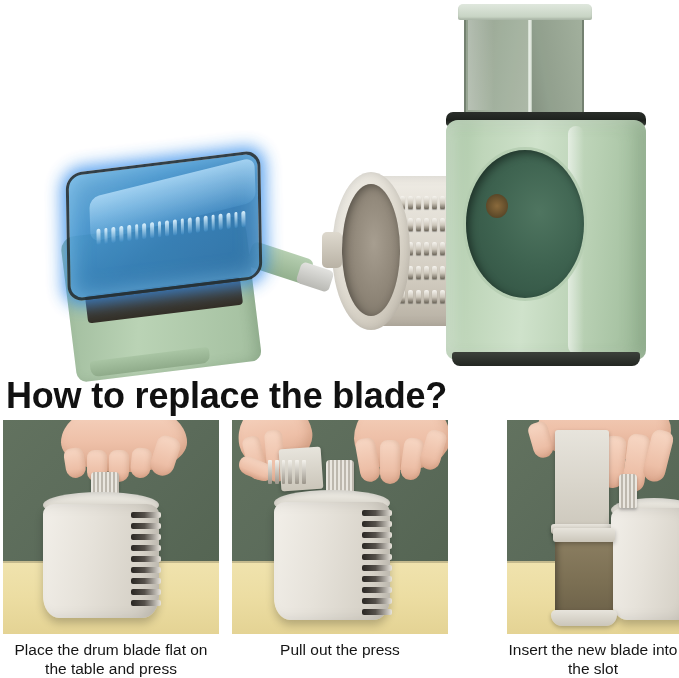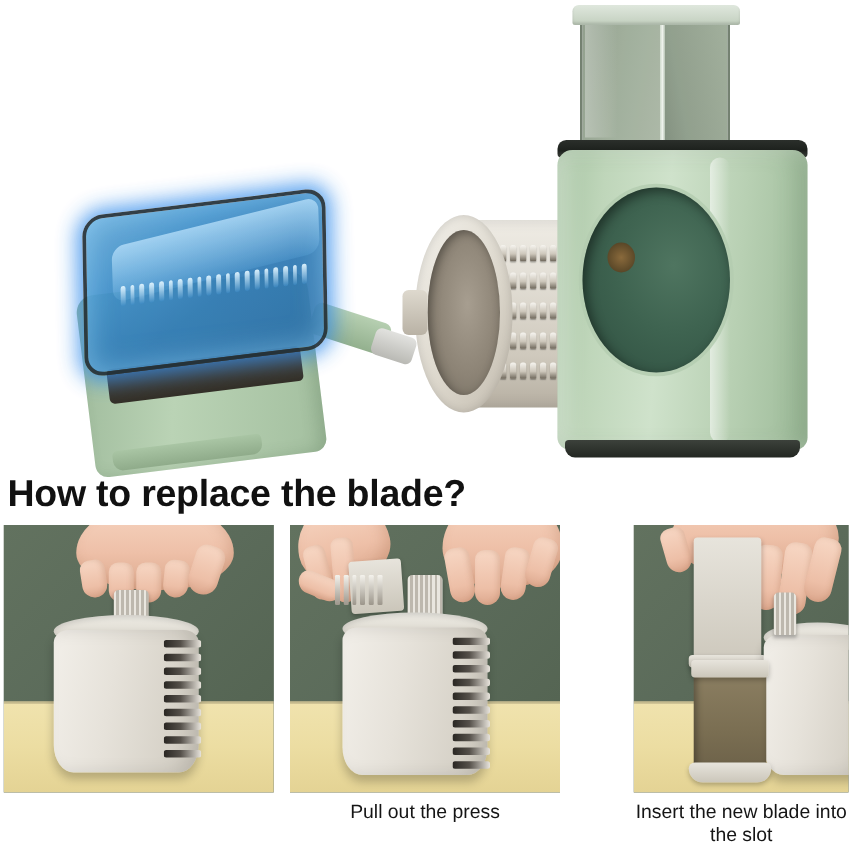--- a/index.html
+++ b/index.html
@@ -183,21 +183,21 @@
   .lu-foot {
     position: absolute; left: 30px; top: 196px; width: 120px; height: 16px;
     background: linear-gradient(180deg,#a9c5a4,#8fab8a);
     border-radius: 4px 4px 8px 8px;
     transform: rotate(-7deg);
   }
 
   
   .heading {
     position: absolute; left: 6px; top: 379px;
-    font-size: 30px; font-weight: bold; color: #111;
+    font-size: 36px; font-weight: bold; color: #111;
     letter-spacing: -0.2px; line-height: 34px;
     white-space: nowrap;
   }
 
   
   .steps { position: absolute; left: 0; top: 420px; width: 679px; height: 258px; }
   .step { position: absolute; top: 0; width: 216px; }
   .step.s1 { left: 3px; }
   .step.s2 { left: 232px; }
   .step.s3 { left: 479px; width: 200px; padding-left: 28px; }
@@ -460,20 +460,22 @@
             <i></i>
             <i></i>
             <i></i>
             <i></i>
             <i></i>
             <i></i>
             <i></i>
             <i></i>
         </div>
       </div>
+      <div class="caption">Place the drum blade flat
+on the table and press</div>
     </div>
 
     <div class="step s2">
       <div class="photo">
         <div class="wall"></div>
         <div class="table"></div>
         <div class="wall-seam"></div>
 
         <div class="hand" style="left:6px; top:-16px; width:74px; height:62px; transform:rotate(-12deg);"></div>
         <div class="finger" style="left:14px; top:16px; width:18px; height:44px; transform:rotate(-14deg);"></div>

